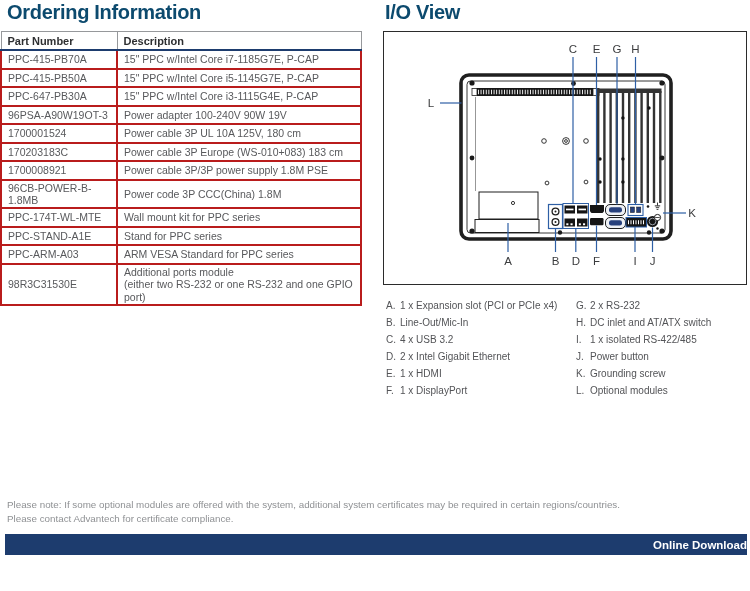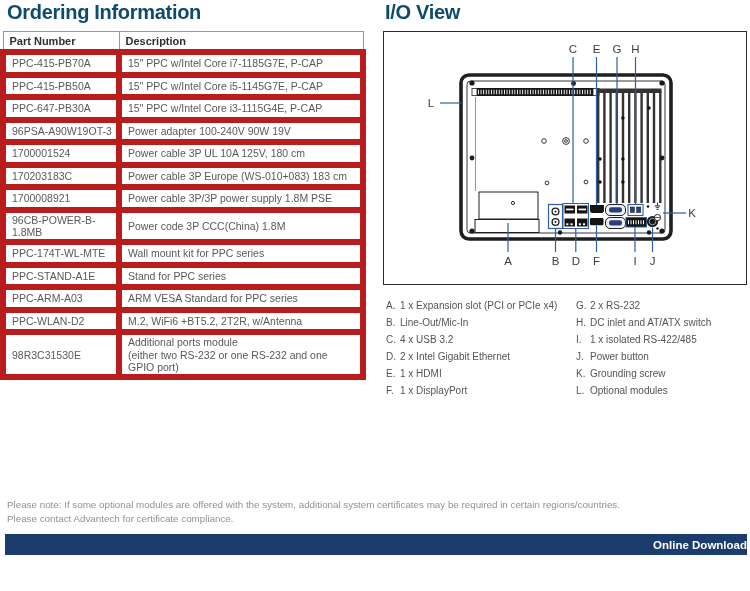--- a/index.html
+++ b/index.html
@@ -2,21 +2,21 @@
 <html><head>
 <meta charset="utf-8">
 <style>
   html,body{margin:0;padding:0;}
   body{width:750px;height:591px;background:#fff;font-family:"Liberation Sans",sans-serif;position:relative;overflow:hidden;}
   .abs{position:absolute;}
   .heading{font-size:20px;font-weight:700;color:#0c4a6e;letter-spacing:-0.3px;}
   
   table.order{border-collapse:collapse;table-layout:fixed;width:360px;}
   table.order th{font-size:11px;font-weight:700;color:#2e2f31;text-align:left;padding:2px 4px 2px 6px;border:1px solid #96989b;border-bottom:2px solid #1d3c6e;height:13px;}
-  table.order td{font-size:10.5px;color:#58595c;padding:1px 4px 1px 6px;border:6px solid #b91c1c;height:14.5px;line-height:1.18;vertical-align:middle;}
+  table.order td{font-size:10.5px;color:#58595c;padding:1px 4px 1px 6px;border:2px solid #b91c1c;height:14.5px;line-height:1.18;vertical-align:middle;}
   td.multiline{white-space:pre-line;}
   
   .io-panel{left:383px;top:31px;width:364px;height:254px;border:1.5px solid #2b2b2b;box-sizing:border-box;}
   .io-panel svg{position:absolute;left:-1px;top:-1px;}
   
   .legend{font-size:10px;color:#535457;line-height:17px;}
   .legend .row{display:flex;}
   .legend .k{width:14px;flex:0 0 14px;}
   
   .note{font-size:9.8px;color:#8f9194;line-height:13.5px;}
@@ -77,24 +77,20 @@
         <td>PPC-174T-WL-MTE</td>
         <td>Wall mount kit for PPC series</td>
       </tr>
   <tr>
         <td>PPC-STAND-A1E</td>
         <td>Stand for PPC series</td>
       </tr>
   <tr>
         <td>PPC-ARM-A03</td>
         <td>ARM VESA Standard for PPC series</td>
-      </tr>
-  <tr>
-        <td>PPC-WLAN-D2</td>
-        <td>M.2, WiFi6 +BT5.2, 2T2R, w/Antenna</td>
       </tr>
   <tr>
         <td>98R3C31530E</td>
         <td class="multiline">Additional ports module
 (either two RS-232 or one RS-232 and one GPIO port)</td>
       </tr>
 </tbody>
   </table>
 
 <div class="abs heading" style="left:385px;top:1px;">I/O View</div>

